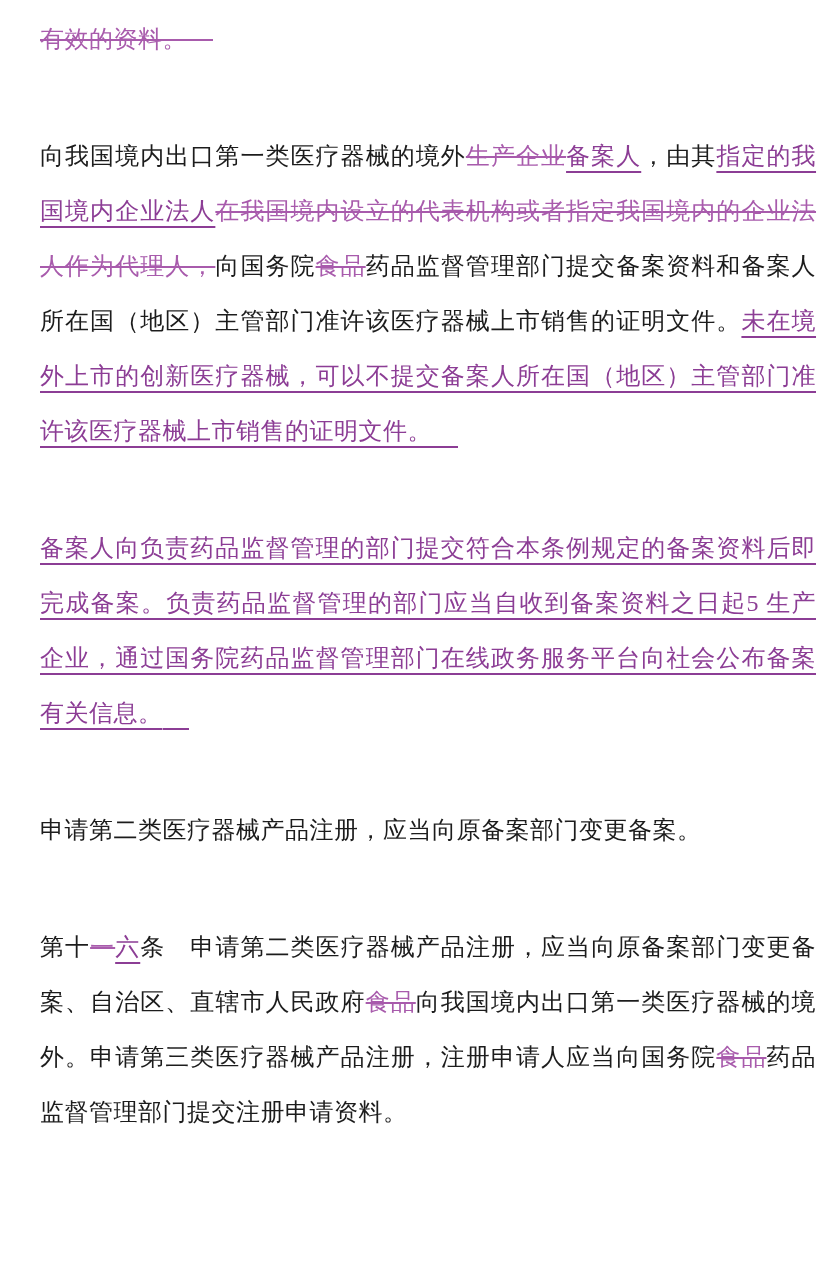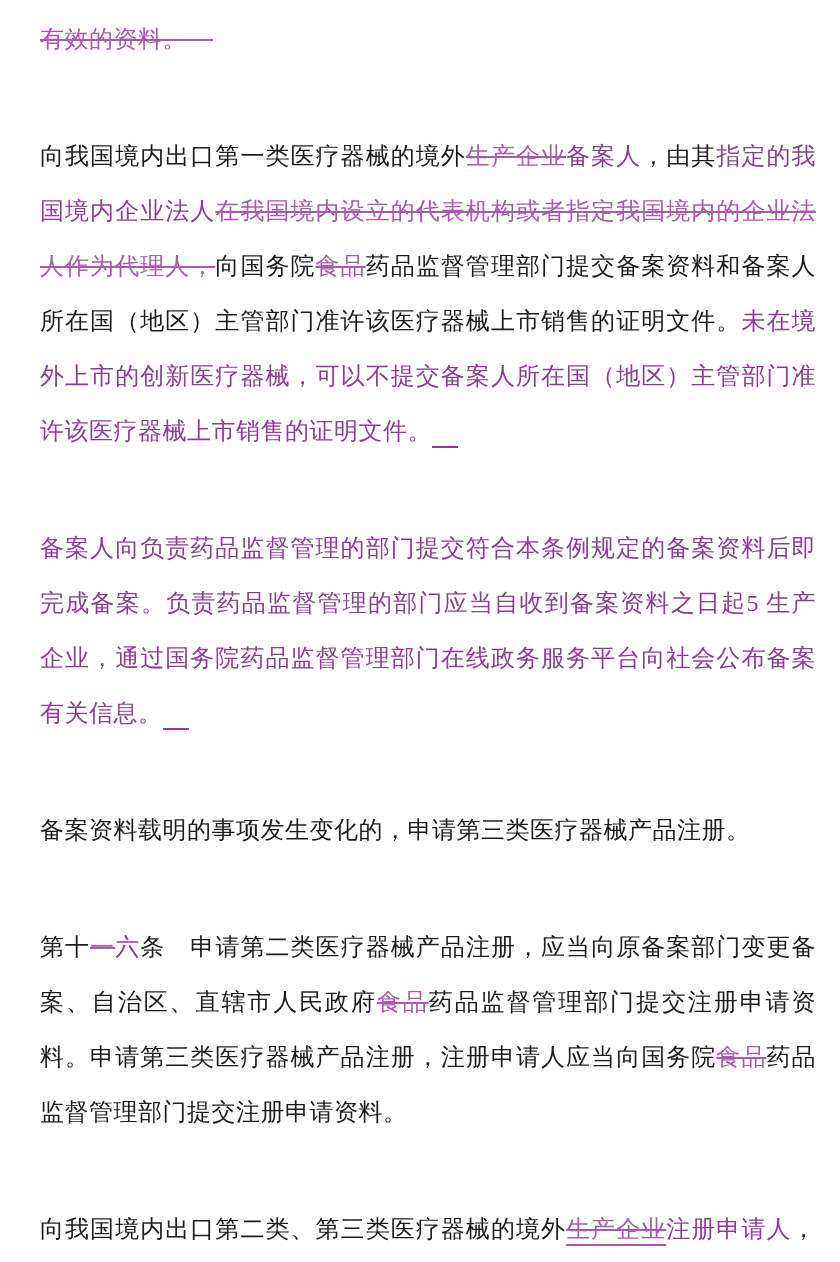--- a/index.html
+++ b/index.html
@@ -29,20 +29,21 @@
   .para:last-child{margin-bottom:0;}
   .para.justify-last{text-align-last:justify;}
   .seg{white-space:pre-wrap;}
   .del{
     color:var(--deleted);
     text-decoration:line-through;
     text-decoration-thickness:2px;
   }
   .ins{
     color:var(--inserted);
+    text-decoration:underline;
     text-decoration-thickness:2px;
     text-underline-offset:7px;
   }
   .delins{
     color:var(--deleted);
     text-decoration:underline line-through;
     text-decoration-thickness:2px;
     text-underline-offset:7px;
   }
   
@@ -60,19 +61,18 @@
 <body>
 
 <div class="doc">
 
   <p class="para"><span class="seg del">有效的资料。</span><span class="tail tail-del"></span></p>
 
   <p class="para"><span class="seg">向我国境内出口第一类医疗器械的境外</span><span class="seg del">生产企业</span><span class="seg ins">备案人</span><span class="seg">，由其</span><span class="seg ins">指定的我国境内企业法人</span><span class="seg del">在我国境内设立的代表机构或者指定我国境内的企业法人作为代理人，</span><span class="seg">向国务院</span><span class="seg del">食品</span><span class="seg">药品监督管理部门提交备案资料和备案人所在国（地区）主管部门准许该医疗器械上市销售的证明文件。</span><span class="seg ins">未在境外上市的创新医疗器械，可以不提交备案人所在国（地区）主管部门准许该医疗器械上市销售的证明文件。</span><span class="tail tail-ins"></span></p>
 
   <p class="para"><span class="seg ins">备案人向负责药品监督管理的部门提交符合本条例规定的备案资料后即完成备案。负责药品监督管理的部门应当自收到备案资料之日起5 生产企业，通过国务院药品监督管理部门在线政务服务平台向社会公布备案有关信息。</span><span class="tail tail-ins"></span></p>
 
-  <p class="para"><span class="seg">备案资料载明的事项发生变化的，申请第三类医疗器械产品注册。</span></p>
+  <p class="para"><span class="seg">申请第二类医疗器械产品注册，应当向原备案部门变更备案。</span></p>
 
-  <p class="para"><span class="seg">第十</span><span class="seg del">一</span><span class="seg ins">六</span><span class="seg">条　申请第二类医疗器械产品注册，应当向原备案部门变更备案、自治区、直辖市人民政府</span><span class="seg del">食品</span><span class="seg">药品监督管理部门提交注册申请资料。申请第三类医疗器械产品注册，注册申请人应当向国务院</span><span class="seg del">食品</span><span class="seg">药品监督管理部门提交注册申请资料。</span></p>
+  <p class="para"><span class="seg">第十</span><span class="seg del">一</span><span class="seg ins">六</span><span class="seg">条　申请第二类医疗器械产品注册，应当向原备案部门变更备案、自治区、直辖市人民政府</span><span class="seg del">食品</span><span class="seg">向我国境内出口第一类医疗器械的境外。申请第三类医疗器械产品注册，注册申请人应当向国务院</span><span class="seg del">食品</span><span class="seg">药品监督管理部门提交注册申请资料。</span></p>
 
-  <p class="para justify-last"><span class="seg">向我国境内出口第二类、第三类医疗器械的境外</span><span class="seg delins">生产企业</span><span class="seg ins">注册申请人</span><span class="seg">，</span></p>
 
 </div>
 
 </body></html>

